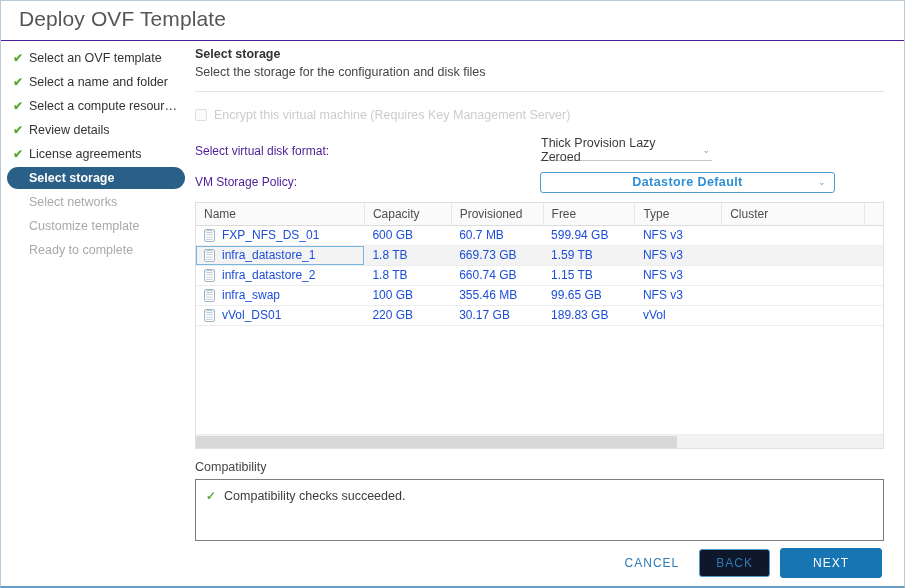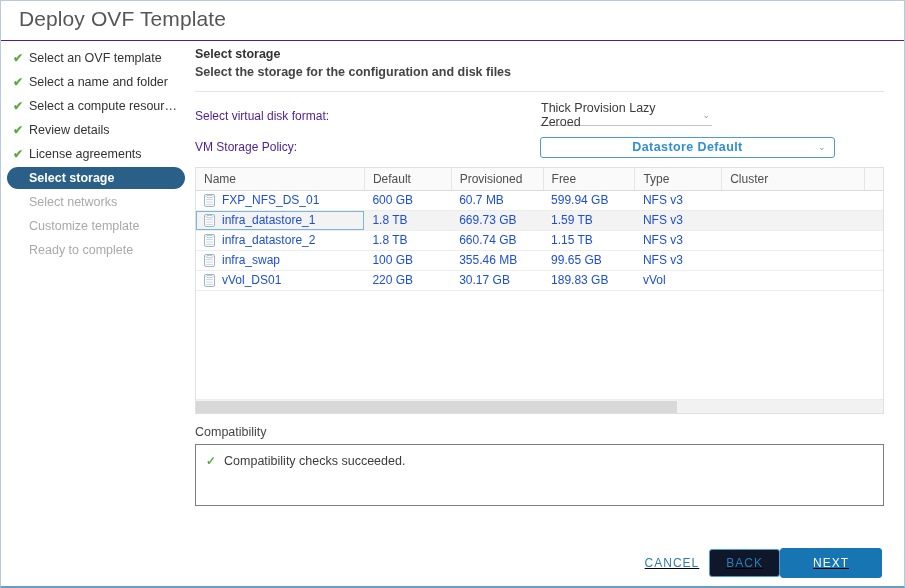--- a/index.html
+++ b/index.html
@@ -84,21 +84,20 @@
   }
   .pane-title {
     font-size: 12.5px;
     font-weight: bold;
     color: #333333;
     margin-bottom: 4px;
   }
   .pane-sub {
     font-size: 12.5px;
     color: #444444;
-    font-weight: bold;
   }
   .hr {
     height: 1px;
     background: #e2e5e8;
     margin: 12px 0 0 0;
   }
 
   
   .form-area { padding-top: 13px; }
 
@@ -272,21 +271,21 @@
     line-height: 15px;
   }
 
   
   .footer {
     height: 48px;
     display: flex;
     align-items: center;
     justify-content: flex-end;
     padding-right: 22px;
-    text-decoration: underline;
+    gap: 10px;
   }
   .btn {
     font-family: "Liberation Sans", sans-serif;
     font-size: 12px;
     letter-spacing: 1px;
     cursor: pointer;
     border-radius: 3px;
   }
   .btn-flat {
     background: transparent;
@@ -358,20 +357,24 @@
       </div>
 
     <div class="main">
 
       <div class="pane-title">Select storage</div>
       <div class="pane-sub">Select the storage for the configuration and disk files</div>
       <div class="hr"></div>
 
       <div class="form-area">
 
+        <div class="chk-row">
+          <div class="chk-box"></div>
+          <span class="chk-label">Encrypt this virtual machine (Requires Key Management Server)</span>
+        </div>
 
         <div class="field-row">
           <span class="field-label">Select virtual disk format:</span>
           <div class="sel-underline">
             <span>Thick Provision Lazy Zeroed</span>
             <span class="caret">⌄</span>
           </div>
         </div>
 
         <div class="field-row">
@@ -390,21 +393,21 @@
               <col class="col-capacity">
               <col class="col-prov">
             <col class="col-free">
               <col class="col-type">
               <col class="col-cluster">
               <col class="col-pad">
           </colgroup>
           <thead>
             <tr id="thead-row">
                 <th>Name</th>
-                <th>Default</th>
+                <th>Capacity</th>
                 <th>Provisioned</th>
                 <th>Free</th>
                 <th>Type</th>
                 <th>Cluster</th>
                 <th></th>
               </tr>
           </thead>
           <tbody id="tbody">
               <tr class="row">
                 <td class="name-cell">

